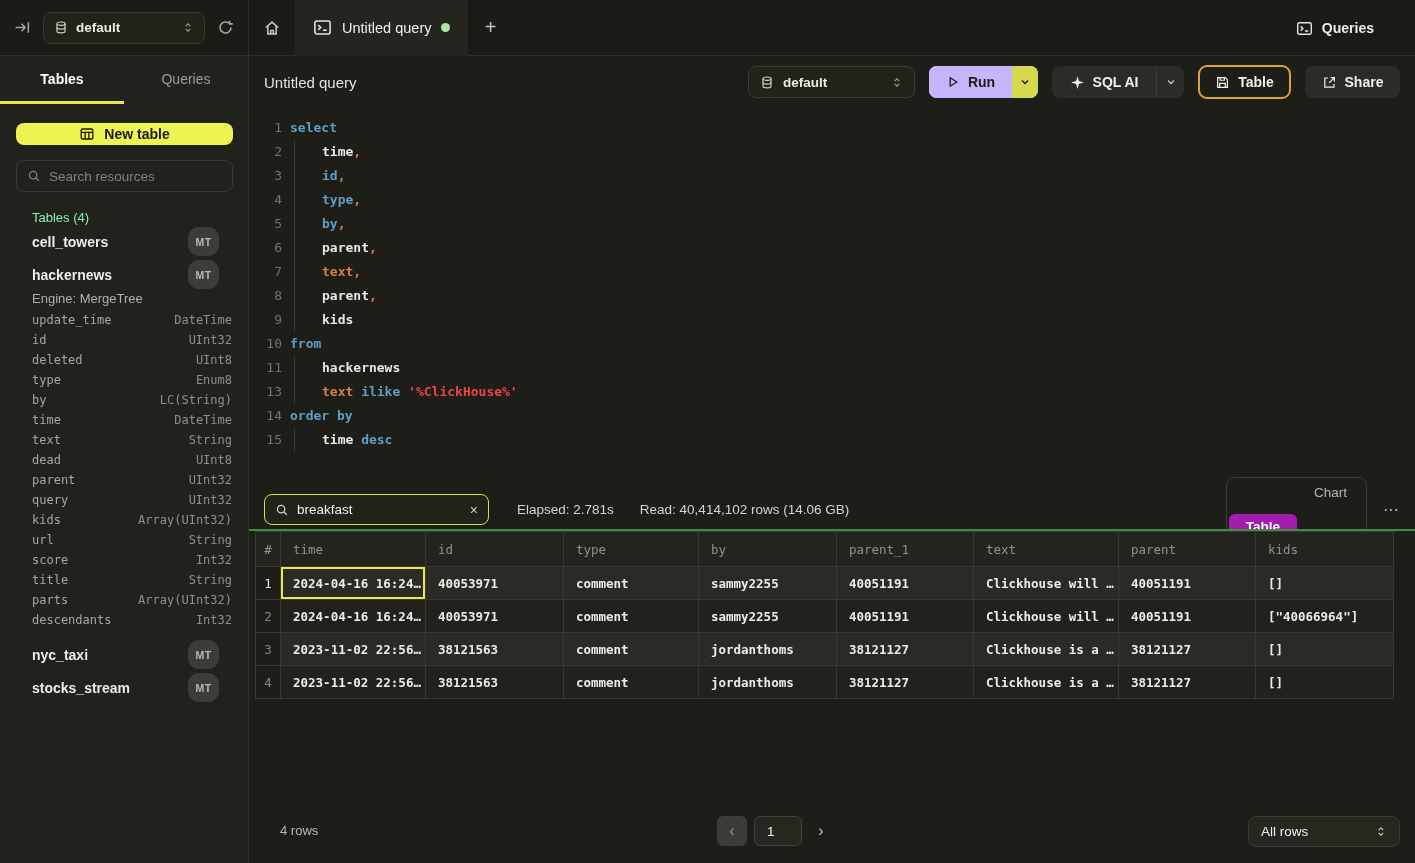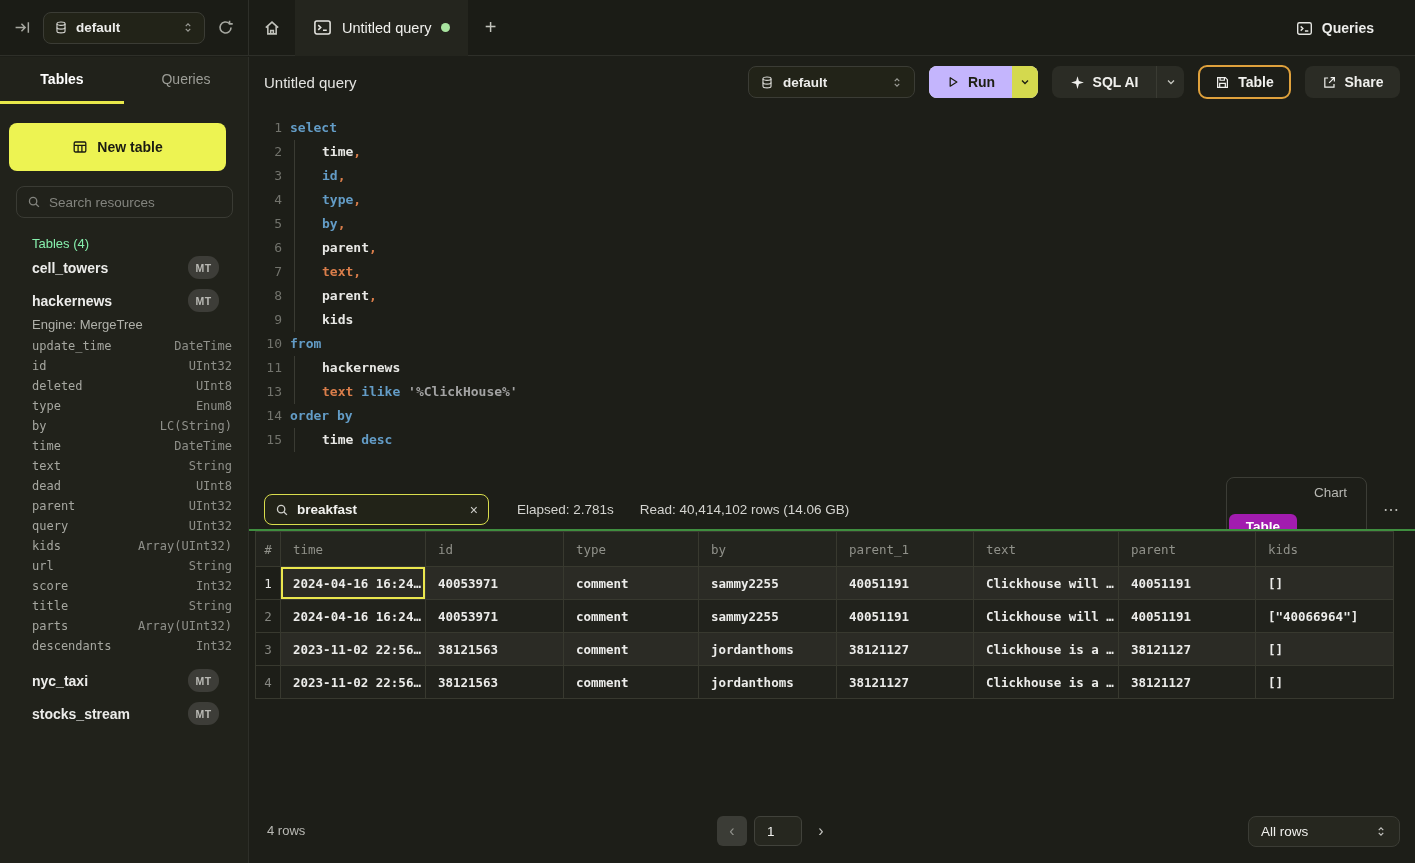--- a/index.html
+++ b/index.html
@@ -46,21 +46,21 @@
     position:absolute; left:0; top:57px; width:249px; height:806px;
     background:#21221b; border-right:1px solid #2e2f29; overflow:hidden;
   }
   .side-tabs { display:flex; height:47px; }
   .side-tab {
     flex:1; display:flex; align-items:center; justify-content:center;
     font-size:14px; color:#9c9d97; cursor:pointer; border-bottom:3px solid transparent;
   }
   .side-tab.active { color:#ffffff; font-weight:600; border-bottom-color:#e8e84a; }
   .new-table-btn {
-    margin:19px 16px 0 9px; height:48px; width:217px;
+    margin:19px 16px 0 16px; height:22px; width:217px;
     background:#edf352; color:#1a1b12; border:none; border-radius:8px;
     display:flex; align-items:center; justify-content:center; gap:9px;
     font-family:"Liberation Sans",sans-serif; font-size:14px; font-weight:600; cursor:pointer;
   }
   .side-search {
     margin:15px 16px 0 16px; height:32px; width:217px;
     border:1px solid #3a3b34; border-radius:8px; background:transparent;
     display:flex; align-items:center; gap:8px; padding:0 10px; color:#83847e;
   }
   .side-search input {
@@ -68,21 +68,21 @@
     color:#d6d6d2; font-family:"Liberation Sans",sans-serif; font-size:13.5px;
   }
   .side-search input::placeholder { color:#83847e; }
   .side-section-label { margin:18px 0 0 32px; font-size:13px; color:#86efac; }
   .tbl-row {
     height:33px; display:flex; align-items:center; justify-content:space-between;
     padding:0 29px 0 32px; cursor:pointer;
   }
   .tbl-row .tname { font-size:14px; font-weight:600; color:#ececе9; color:#ececea; }
   .mt-badge {
-    min-width:31px; height:23px; border-radius:11px; background:#3d3d38;
+    min-width:31px; height:29px; border-radius:11px; background:#3d3d38;
     color:#b9b9b4; font-size:10.5px; font-weight:700;
     display:flex; align-items:center; justify-content:center; letter-spacing:.3px;
   }
   .engine-line { padding:0 0 4px 32px; font-size:13px; color:#b0b1aa; }
   .col-row {
     height:20px; display:flex; align-items:center; justify-content:space-between;
     padding:0 16px 0 32px; font-family:"DejaVu Sans Mono",monospace; font-size:12px; cursor:default;
   }
   .col-row .cname { color:#a6a7a0; }
   .col-row .ctype { color:#8f908a; }
@@ -128,34 +128,34 @@
   
   .editor { position:absolute; left:249px; top:108px; width:1166px; height:380px; padding-top:8px; cursor:text; }
   .code-line { display:flex; height:24px; line-height:24px; font-family:"DejaVu Sans Mono",monospace; font-size:13px; font-weight:700; }
   .code-line .gutter { width:33px; flex:none; text-align:right; color:#72736c; font-weight:400; }
   .code-line .lcontent { margin-left:8px; position:relative; white-space:pre; }
   .code-line.indent .lcontent { padding-left:32px; }
   .code-line.indent .lcontent::before {
     content:""; position:absolute; left:4px; top:0; bottom:0; border-left:1px solid #3a3b33;
   }
   .tok.kw { color:#639cc6; } .tok.wh { color:#e8e8e5; } .tok.or { color:#d97d4a; }
-  .tok.str { color:#a3a3a3; } .tok.pl { color:#e8e8e5; }
+  .tok.str { color:#ef4444; } .tok.pl { color:#e8e8e5; }
 
   
   .results-bar {
     position:absolute; left:249px; top:490px; width:1166px; height:39px;
     display:flex; align-items:center; padding:0 15px;
   }
   .res-search {
     width:225px; height:31px; border:1.5px solid #d9dd4d; border-radius:8px; background:#222318;
     display:flex; align-items:center; gap:8px; padding:0 10px; color:#cfcfca;
   }
   .res-search input {
     flex:1; min-width:0; background:transparent; border:none; outline:none;
-    color:#f2f2ef; font-family:"Liberation Sans",sans-serif; font-size:13.5px; font-weight:700;
+    color:#f2f2ef; font-family:"Liberation Sans",sans-serif; font-size:13.5px; font-weight:400;
   }
   .res-clear { color:#cfcfca; font-size:14px; cursor:pointer; line-height:1; }
   .stat { font-size:13.5px; color:#d4d4d0; }
   .stat.elapsed { margin-left:28px; }
   .stat.read { margin-left:26px; }
   .results-bar .spacer { flex:1; }
   .view-toggle {
     display:flex; padding:2px; border:1px solid #3c3d36; border-radius:8px; margin-right:16px;
   }
   .seg { padding:5px 17px; border-radius:6px; font-size:13.5px; color:#b8b8b3; cursor:pointer; }
@@ -174,21 +174,21 @@
   table.results th { height:35px; background:#23241e; color:#90918a; font-size:12.5px; font-weight:400; }
   table.results td { height:33px; color:#ececea; font-size:12.5px; font-weight:700; }
   table.results th.rownum, table.results td.rownum { text-align:center; padding:0; }
   tr.r-light td { background:#2b2b25; }
   tr.r-dark td { background:#21221c; }
   table.results td.rownum { background:transparent; color:#858680; font-weight:400; }
   tr.sel-row td.rownum { color:#e8e8e5; }
   td.selected { box-shadow:inset 0 0 0 2px #ebe74e; }
 
   
-  .row-count { position:absolute; left:267px; top:823px; font-size:13px; color:#b9b9b4; }
+  .row-count { position:absolute; left:280px; top:823px; font-size:13px; color:#b9b9b4; }
   .pagination { position:absolute; left:717px; top:816px; display:flex; align-items:center; gap:7px; }
   .pg-prev {
     width:30px; height:30px; border-radius:6px; background:#3b3c36; border:none;
     color:#8f908a; font-size:16px; display:flex; align-items:center; justify-content:center; cursor:default;
     font-family:"Liberation Sans",sans-serif;
   }
   .pg-page {
     width:48px; height:30px; border-radius:6px; background:#26271f; border:1px solid #41423b;
     color:#f0f0ed; font-size:13.5px; display:flex; align-items:center; padding-left:12px; cursor:text;
   }

